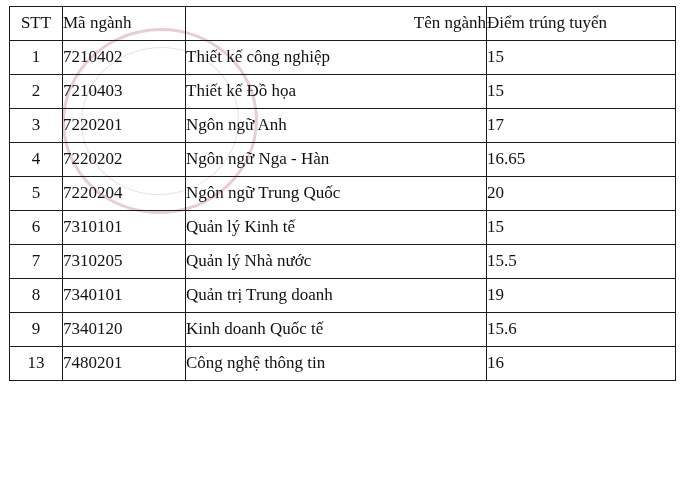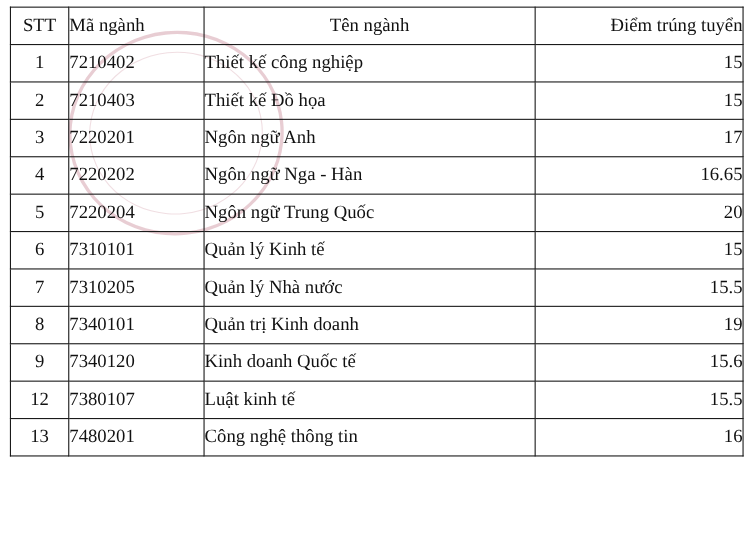--- a/index.html
+++ b/index.html
@@ -65,37 +65,37 @@
   }
   thead th {
     font-weight: bold;
     font-size: 17.5px;
     text-align: center;
     height: 36px;
   }
   .c-stt   { width: 52px;  text-align: center; }
   .c-code  { width: 122px; text-align: left; }
   .c-name  { width: 300px; text-align: left; padding-left: 10px; }
-  .c-score { width: 188px; text-align: right; }
+  .c-score { width: 188px; text-align: left; }
   tbody td { font-size: 17px; }
   tbody .c-name { font-size: 17px; }
 </style>
 </head>
 <body>
 
 <div id="scan">
 
   <div class="stamp"></div>
 
   <table class="sheet">
     <thead>
       <tr>
         <th class="c-stt">STT</th>
         <th class="c-code">Mã ngành</th>
-        <th class="c-name" style="text-align:center;padding-left:0;margin-top:12px;">Tên ngành</th>
+        <th class="c-name" style="text-align:right;padding-left:0;margin-top:12px;">Tên ngành</th>
         <th class="c-score">Điểm trúng tuyển</th>
       </tr>
     </thead>
     <tbody id="tbody">
         <tr>
           <td class="c-stt">1</td>
           <td class="c-code">7210402</td>
           <td class="c-name">Thiết kế công nghiệp</td>
           <td class="c-score">15</td>
         </tr>
@@ -131,34 +131,28 @@
         </tr>
         <tr>
           <td class="c-stt">7</td>
           <td class="c-code">7310205</td>
           <td class="c-name">Quản lý Nhà nước</td>
           <td class="c-score">15.5</td>
         </tr>
         <tr>
           <td class="c-stt">8</td>
           <td class="c-code">7340101</td>
-          <td class="c-name">Quản trị Kinh doanh</td>
+          <td class="c-name">Quản trị Trung doanh</td>
           <td class="c-score">19</td>
         </tr>
         <tr>
           <td class="c-stt">9</td>
           <td class="c-code">7340120</td>
           <td class="c-name">Kinh doanh Quốc tế</td>
           <td class="c-score">15.6</td>
-        </tr>
-        <tr>
-          <td class="c-stt">12</td>
-          <td class="c-code">7380107</td>
-          <td class="c-name">Luật kinh tế</td>
-          <td class="c-score">15.5</td>
         </tr>
         <tr>
           <td class="c-stt">13</td>
           <td class="c-code">7480201</td>
           <td class="c-name">Công nghệ thông tin</td>
           <td class="c-score">16</td>
         </tr>
       </tbody>
   </table>
 

